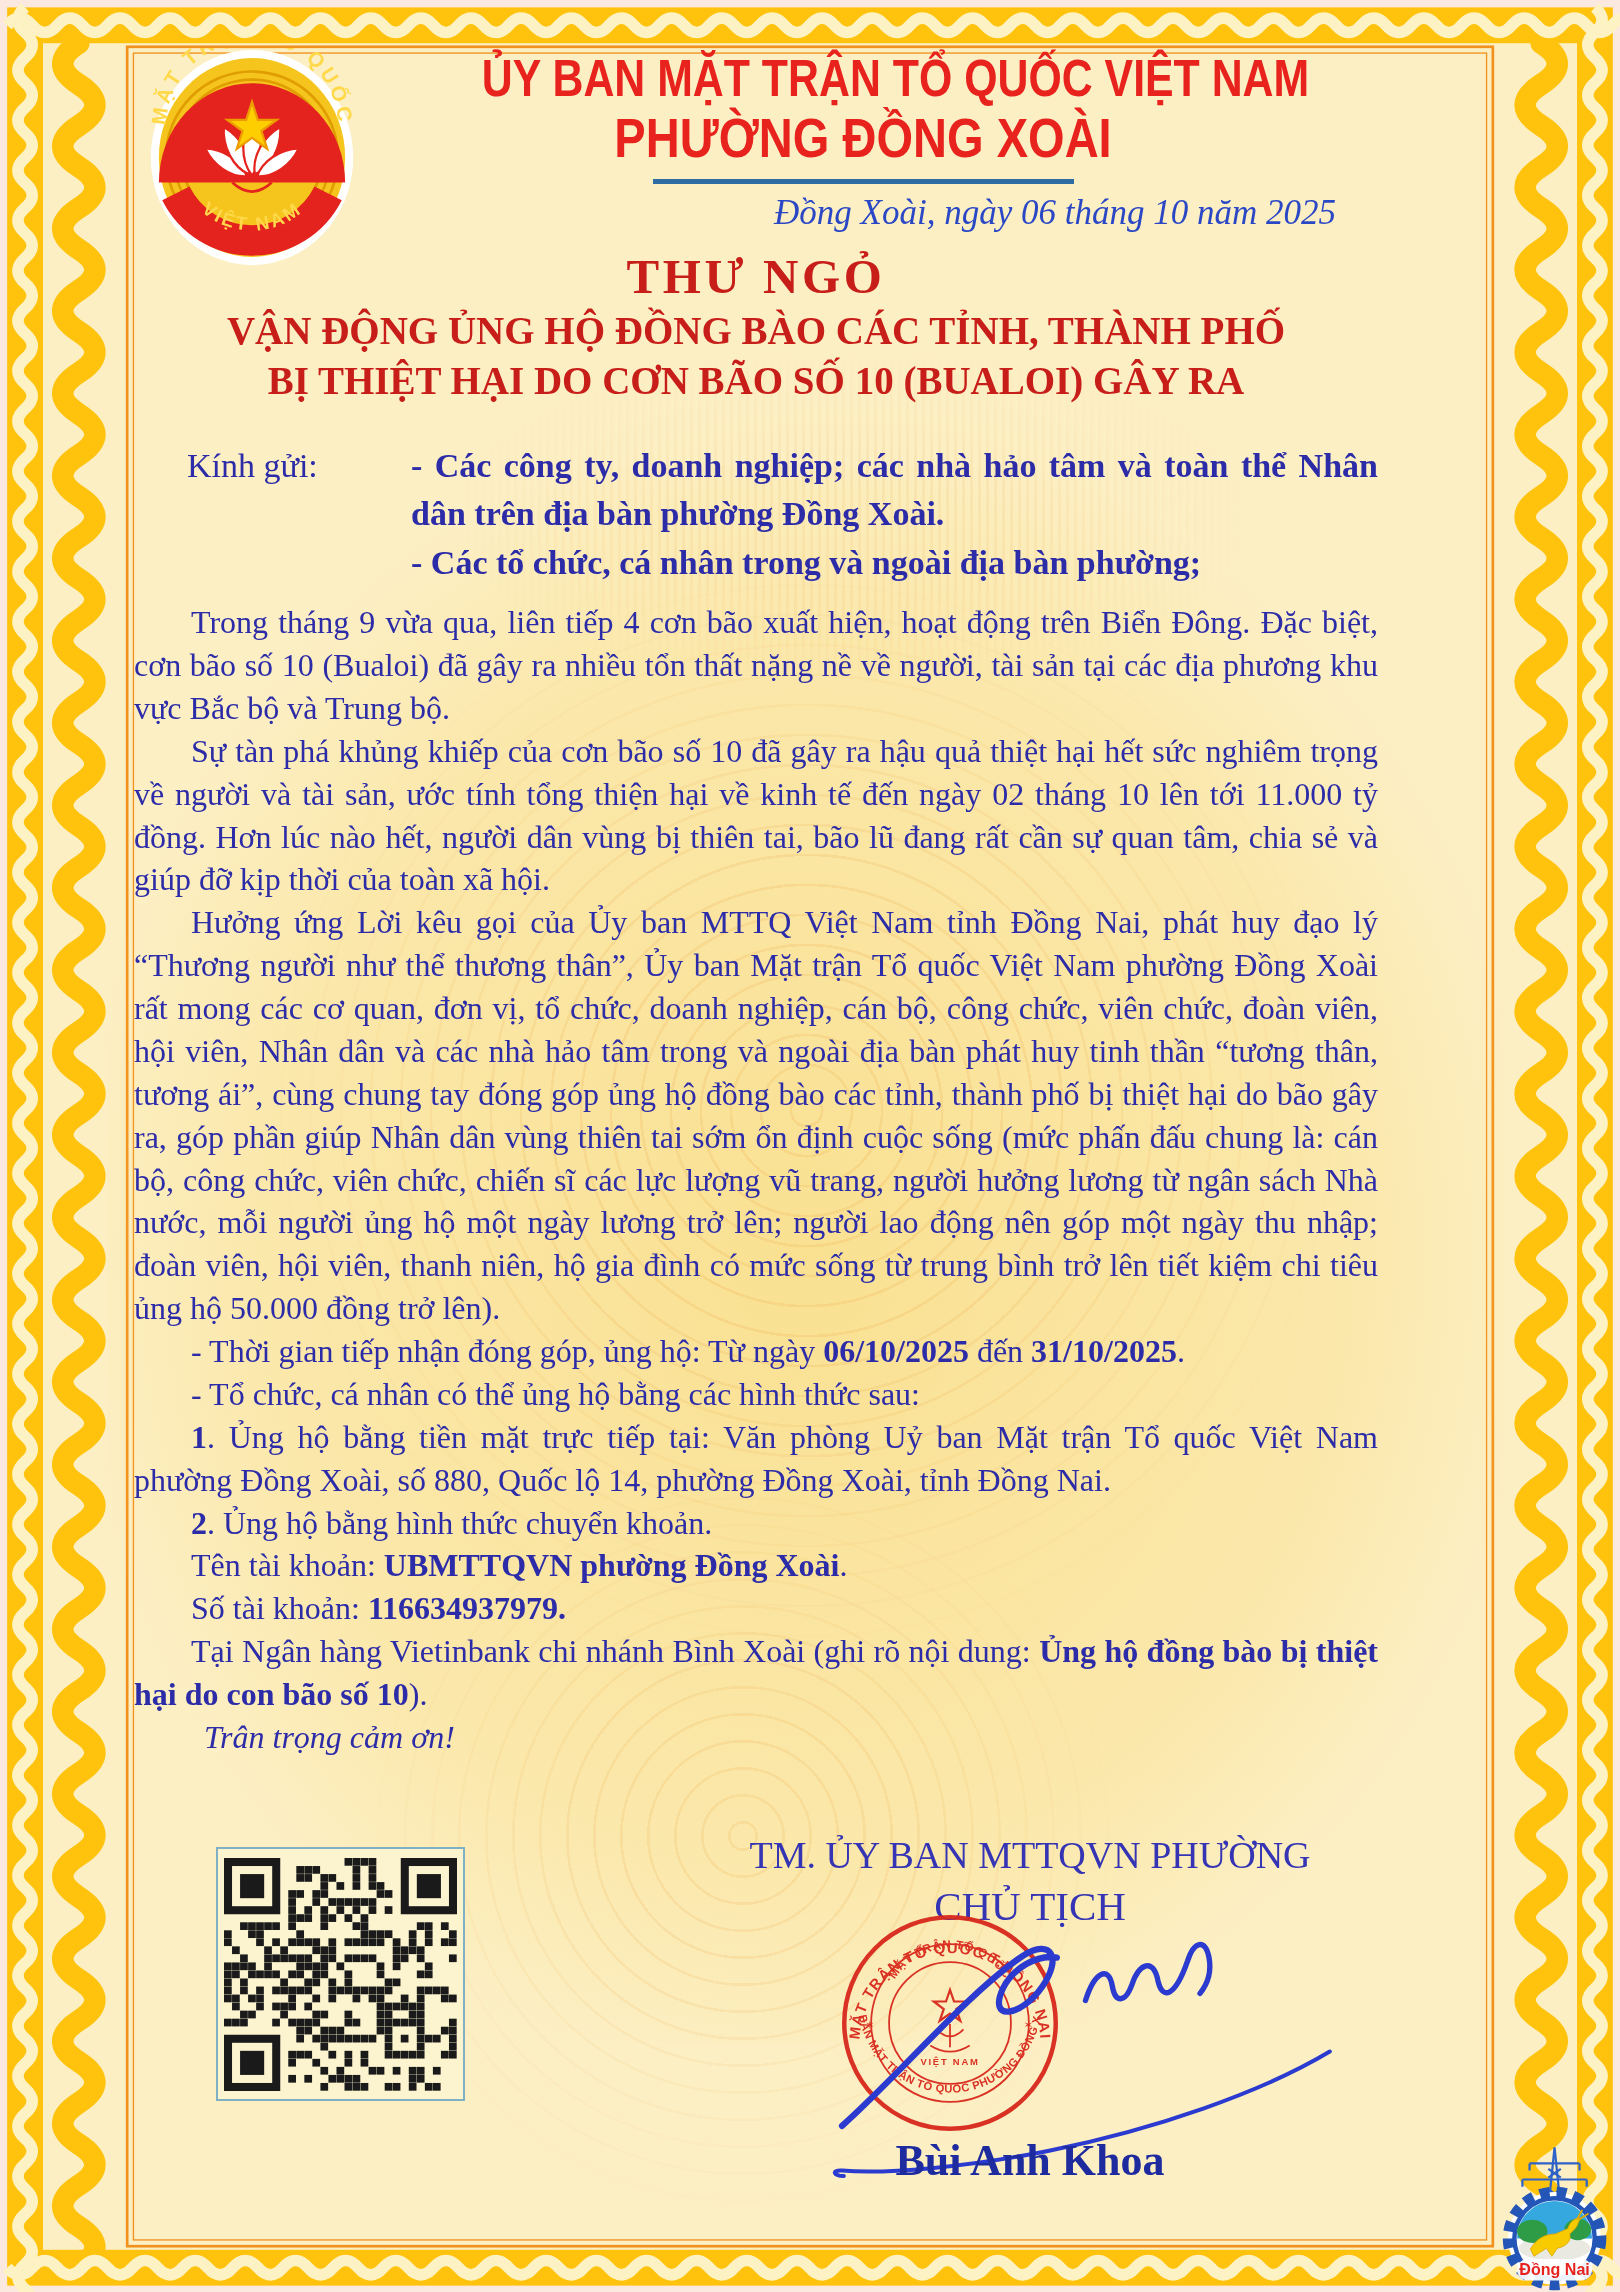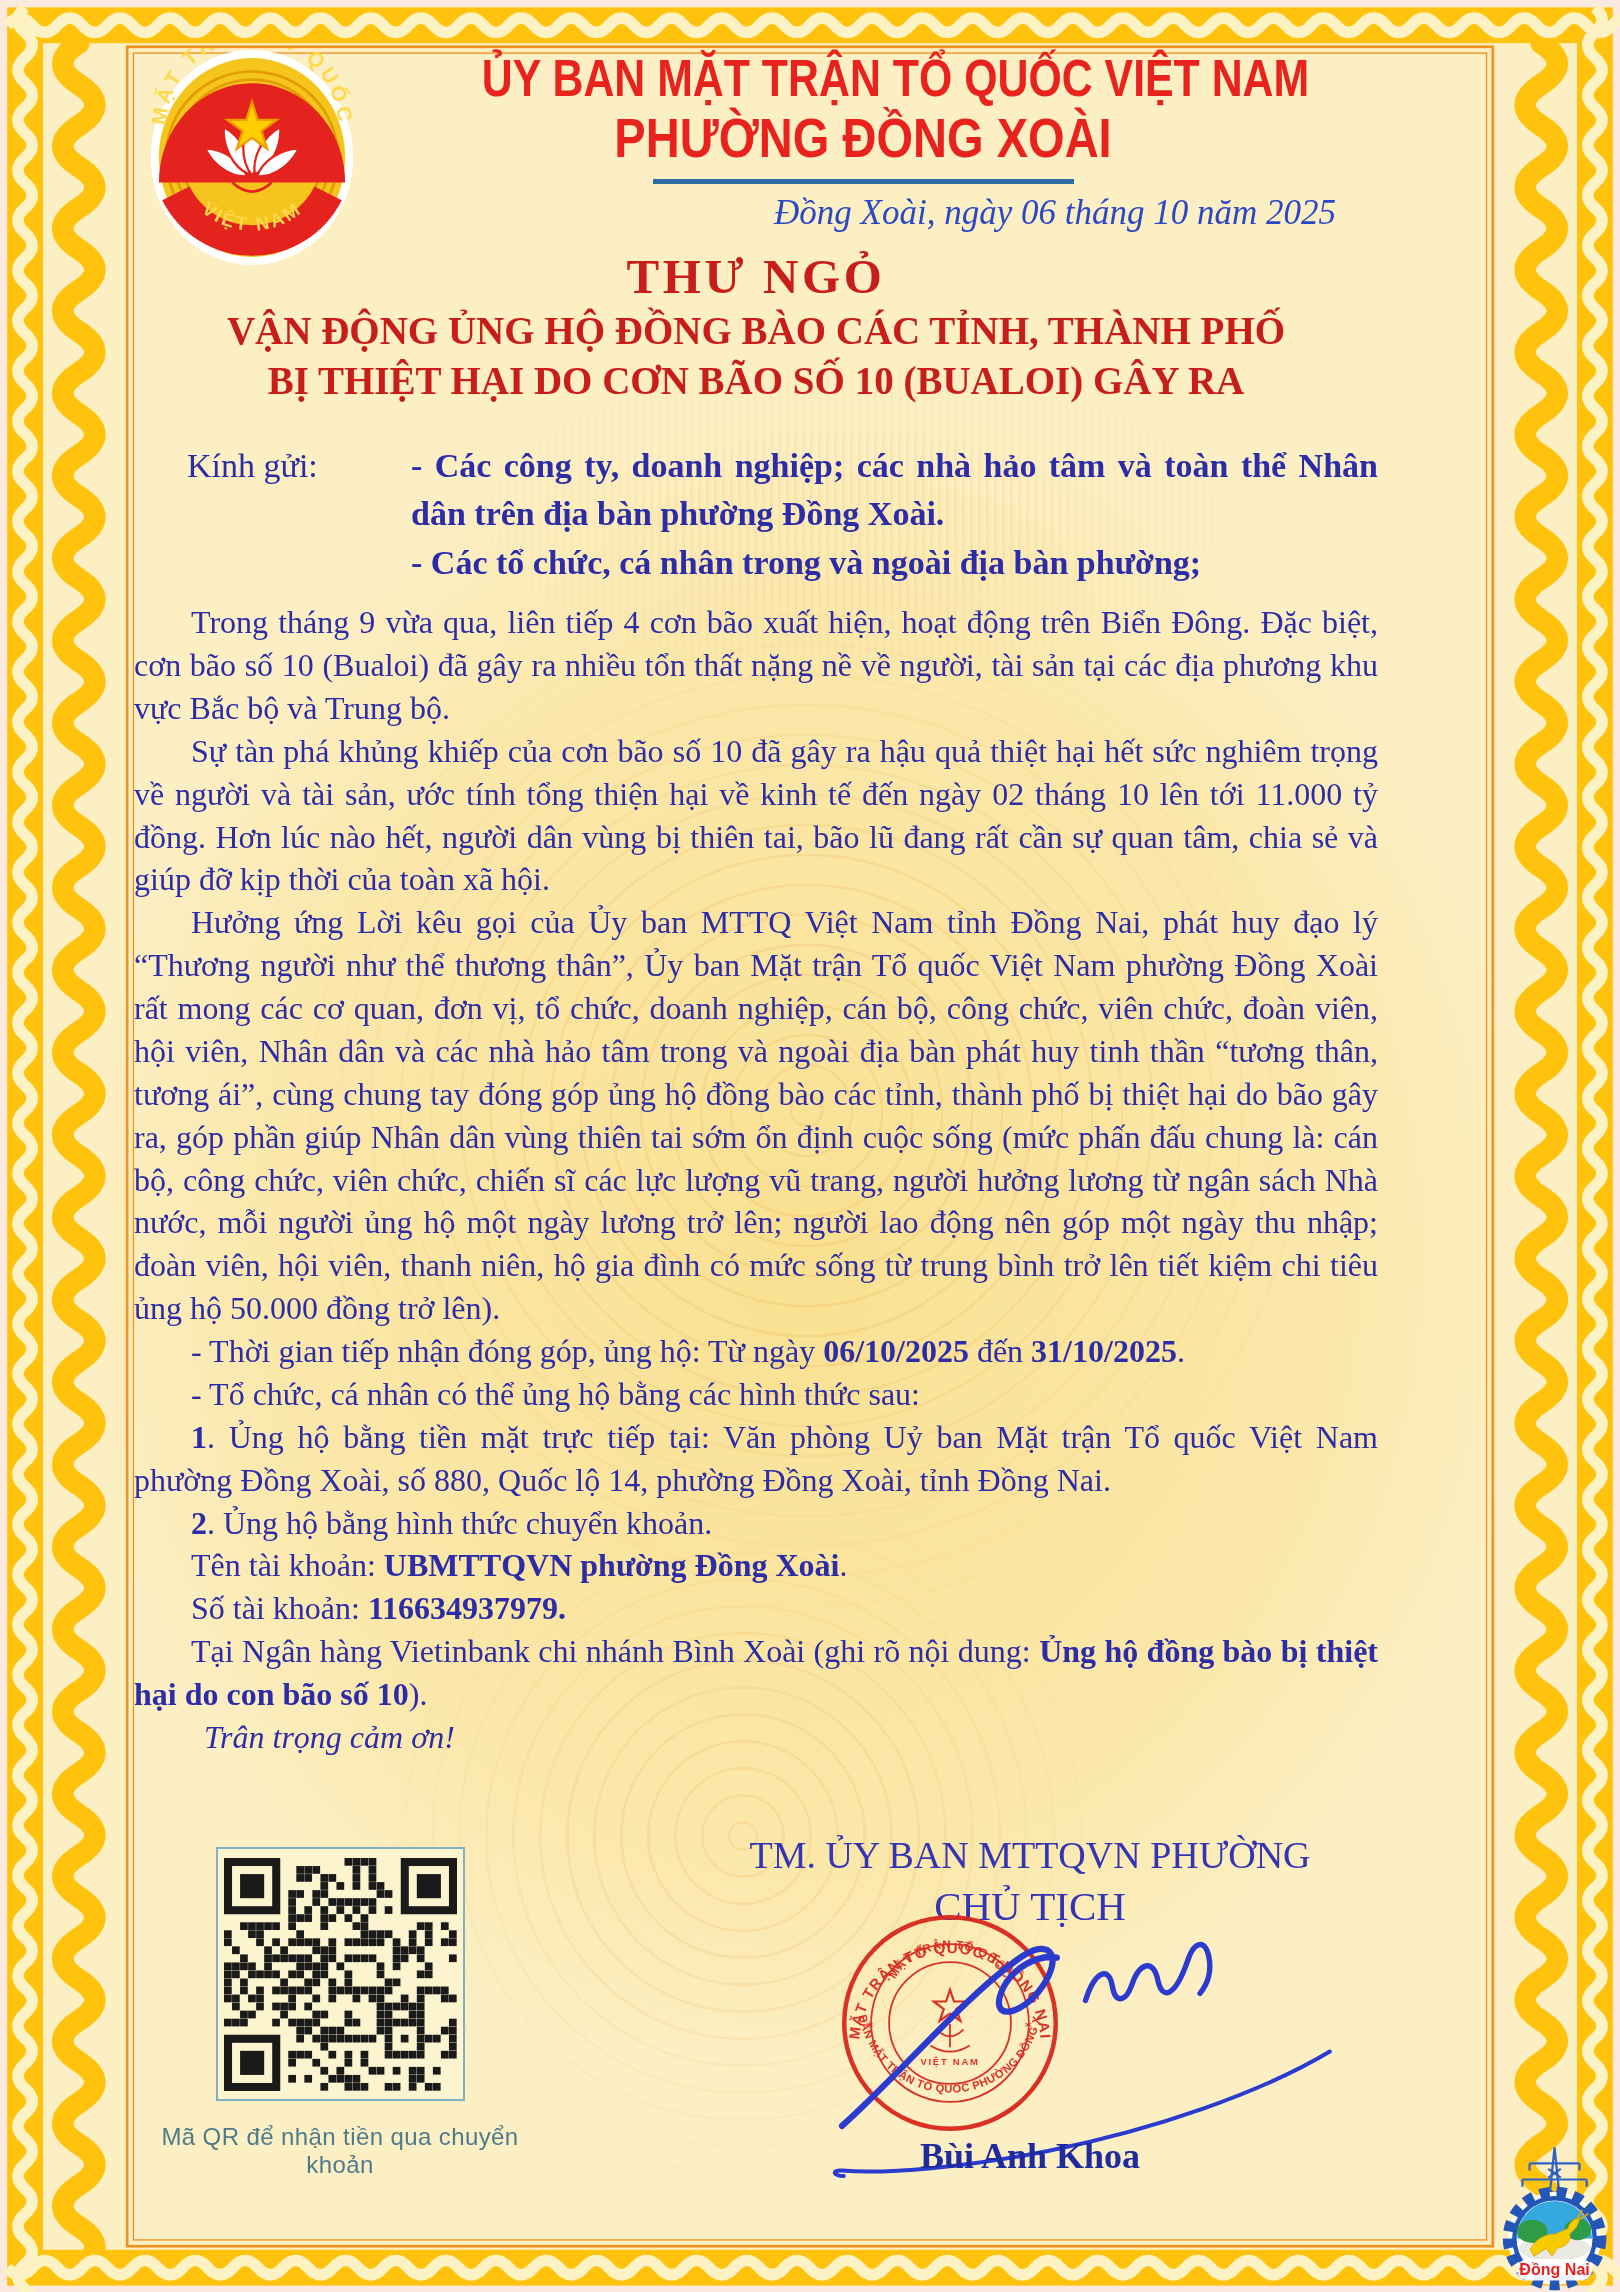--- a/index.html
+++ b/index.html
@@ -48,21 +48,21 @@
   .body-text p{margin:0;text-indent:57px;}
   .body-text p.p-tran{font-style:italic;text-indent:70px;}
 
   .sign-area{position:absolute;left:672px;top:1832px;width:716px;z-index:2;text-align:center;
       color:#3434B4;}
   .sign-tm{font-size:38px;line-height:1.25;}
   .sign-title{font-size:41px;line-height:1.25;margin-top:1.8px;}
   .stamp{position:absolute;left:166px;top:79px;width:224px;height:224px;opacity:0.95;}
   .sig-svg{position:absolute;left:0;top:54px;pointer-events:none;}
   .sign-name{position:absolute;left:0;top:303px;width:100%;text-align:center;
-      font-size:36px;font-weight:700;color:#1E2B9E;}
+      font-size:44px;font-weight:700;color:#1E2B9E;}
 
   .qr-block{position:absolute;left:143px;top:1847px;width:394px;z-index:2;text-align:center;}
   .qr-box{width:249px;height:254px;margin:0 auto;background:#FBF4CE;
       border:2.7px solid #7FB0C4;box-sizing:border-box;display:flex;align-items:center;justify-content:center;}
   .qr-caption{margin-top:21.5px;font-family:"Liberation Sans","DejaVu Sans",sans-serif;
       font-size:24px;color:#4E7B8C;letter-spacing:0.4px;}
 
   .province-logo{position:absolute;left:1490px;top:2142px;z-index:4;}
 </style>
 </head>
@@ -511,21 +511,20 @@
           <rect x="134.48275862068965" y="251.03448275862067" width="8.606896551724137" height="8.606896551724137" fill="#1a1a1a"></rect>
           <rect x="143.44827586206895" y="251.03448275862067" width="8.606896551724137" height="8.606896551724137" fill="#1a1a1a"></rect>
           <rect x="152.41379310344826" y="251.03448275862067" width="8.606896551724137" height="8.606896551724137" fill="#1a1a1a"></rect>
           <rect x="179.3103448275862" y="251.03448275862067" width="8.606896551724137" height="8.606896551724137" fill="#1a1a1a"></rect>
           <rect x="188.2758620689655" y="251.03448275862067" width="8.606896551724137" height="8.606896551724137" fill="#1a1a1a"></rect>
           <rect x="206.20689655172413" y="251.03448275862067" width="8.606896551724137" height="8.606896551724137" fill="#1a1a1a"></rect>
           <rect x="224.13793103448273" y="251.03448275862067" width="8.606896551724137" height="8.606896551724137" fill="#1a1a1a"></rect>
           <rect x="233.10344827586204" y="251.03448275862067" width="8.606896551724137" height="8.606896551724137" fill="#1a1a1a"></rect>
         </svg>
     </div>
-    <div class="qr-caption">Mã QR để nhận tiền qua chuyển khoản</div>
   </div>
 
   <svg class="province-logo" width="130" height="150" viewBox="0 0 145 168">
     <g stroke="#2E62C8" stroke-width="2.5" fill="none">
       <path d="M 72 6 L 63 94 M 72 6 L 81 94"></path>
       <path d="M 44 24 L 100 24 M 36 42 L 108 42"></path>
       <path d="M 44 24 L 44 32 M 100 24 L 100 32 M 36 42 L 36 50 M 108 42 L 108 50"></path>
       <path d="M 65 30 L 79 40 M 79 30 L 65 40 M 64 52 L 80 64 M 80 52 L 64 64"></path>
     </g>
     <circle cx="72" cy="108" r="52" fill="#FFFFFF" stroke="#2456B8" stroke-width="12" stroke-dasharray="11 8"></circle>

